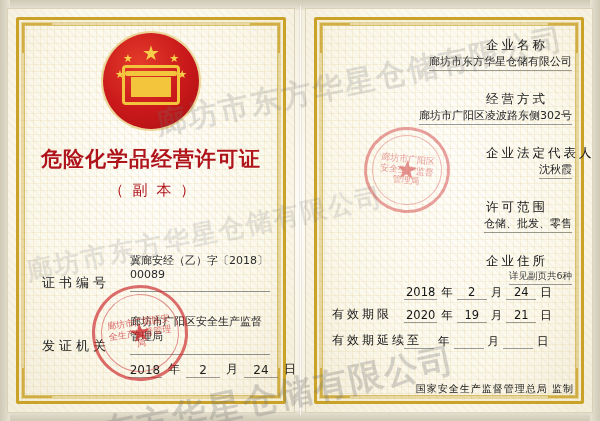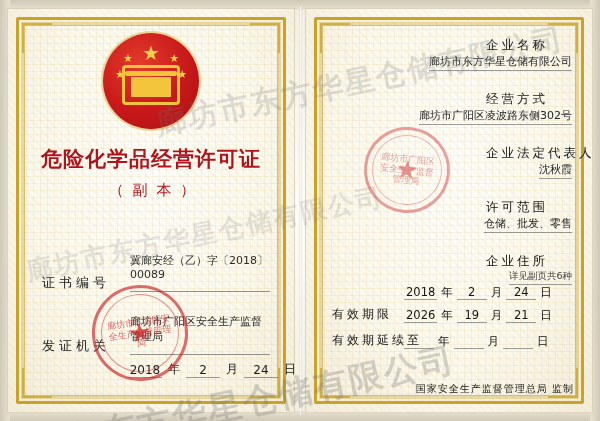--- a/index.html
+++ b/index.html
@@ -307,21 +307,21 @@
         <div class="vstack">
           <div class="vdate">
             <span class="n">2018</span>
             <span class="u">年</span>
             <span class="n">2</span>
             <span class="u">月</span>
             <span class="n">24</span>
             <span class="u">日</span>
           </div>
           <div class="vdate">
-            <span class="n">2026</span>
+            <span class="n">2020</span>
             <span class="u">年</span>
             <span class="n">19</span>
             <span class="u">月</span>
             <span class="n">21</span>
             <span class="u">日</span>
           </div>
         </div>
       </div>
 
       <div class="vrow">

